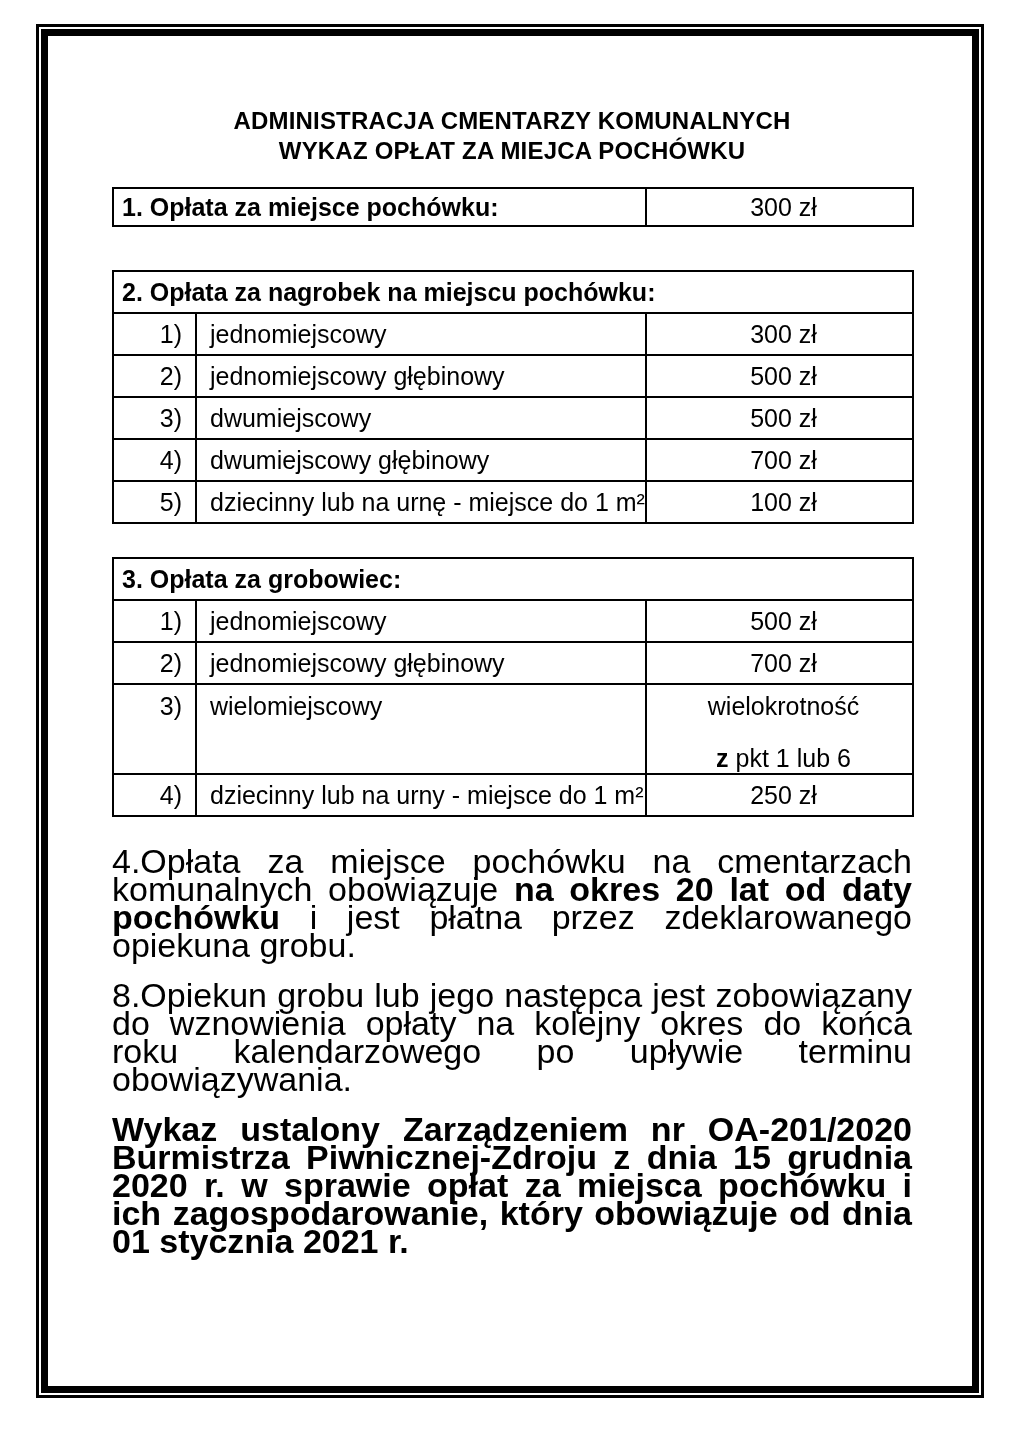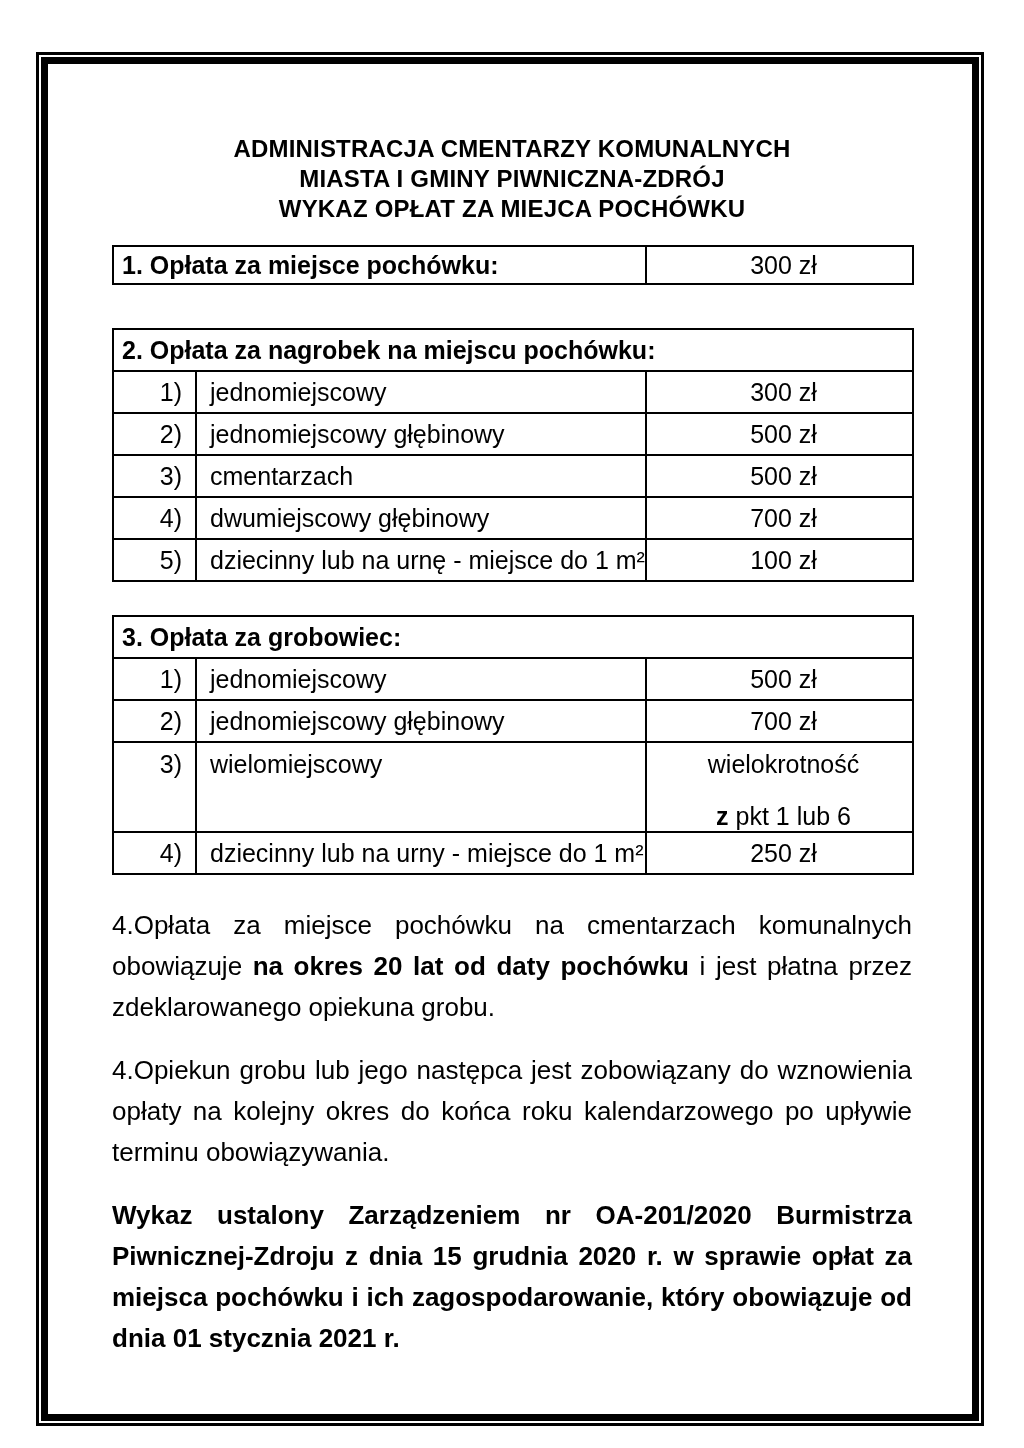--- a/index.html
+++ b/index.html
@@ -13,21 +13,21 @@
     position: relative;
     width: 1024px;
     height: 1448px;
     background: #ffffff;
     overflow: hidden;
   }
   
   .frame {
     position: absolute;
     left: 36px;
-    top: 52px;
+    top: 24px;
     width: 948px;
     height: 1374px;
     border: 3px solid #000000;
     padding: 2px;
   }
   .frame-inner {
     width: 100%;
     height: 100%;
     border: 7px solid #000000;
     padding: 70px 60px 0 64px;
@@ -81,38 +81,37 @@
   .row-tall .cell-label,
   .row-tall .cell-value {
     vertical-align: top;
     padding-top: 7px;
     height: 88px;
   }
   .value-line2 { margin-top: 23px; text-align: center; }
   .b { font-weight: bold; }
   .para {
     width: 800px;
-    font-size: 26px;
-    line-height: 41px;
+    font-size: 34px;
+    line-height: 28px;
     text-align: justify;
   }
   .para-4 { margin-top: 30px; }
   .para-5 { margin-top: 22px; }
   .para-6 { margin-top: 22px; font-weight: bold; }
 </style>
 </head>
 <body>
 
 <div class="page">
   <div class="frame">
     <div class="frame-inner">
 
       <div class="doc-title">
         <div>ADMINISTRACJA CMENTARZY KOMUNALNYCH</div>
-        <div>MIASTA I GMINY PIWNICZNA-ZDRÓJ</div>
         <div>WYKAZ OPŁAT ZA MIEJCA POCHÓWKU</div>
       </div>
 
       <table class="tbl-1">
         <colgroup>
             <col style="width:533px">
             <col style="width:267px">
           </colgroup>
         <tbody>
             <tr>
@@ -137,21 +136,21 @@
           <td class="cell-label">jednomiejscowy</td>
           <td class="cell-value">300 zł</td>
         </tr>
         <tr>
           <td class="cell-num">2)</td>
           <td class="cell-label">jednomiejscowy głębinowy</td>
           <td class="cell-value">500 zł</td>
         </tr>
         <tr>
           <td class="cell-num">3)</td>
-          <td class="cell-label">cmentarzach</td>
+          <td class="cell-label">dwumiejscowy</td>
           <td class="cell-value">500 zł</td>
         </tr>
         <tr>
           <td class="cell-num">4)</td>
           <td class="cell-label">dwumiejscowy głębinowy</td>
           <td class="cell-value">700 zł</td>
         </tr>
         <tr>
           <td class="cell-num">5)</td>
           <td class="cell-label">dziecinny lub na urnę - miejsce do 1 m²</td>
@@ -191,19 +190,19 @@
         <tr>
           <td class="cell-num">4)</td>
           <td class="cell-label">dziecinny lub na urny - miejsce do 1 m²</td>
           <td class="cell-value">250 zł</td>
         </tr>
       </tbody>
         </table>
 
       <p class="para para-4"><span>4.Opłata za miejsce pochówku na cmentarzach komunalnych obowiązuje </span><span class="b">na okres 20 lat od daty pochówku</span><span> i jest płatna przez zdeklarowanego opiekuna grobu.</span></p>
 
-      <p class="para para-5">4.Opiekun grobu lub jego następca jest zobowiązany do wznowienia opłaty na kolejny okres do końca roku kalendarzowego po upływie terminu obowiązywania.</p>
+      <p class="para para-5">8.Opiekun grobu lub jego następca jest zobowiązany do wznowienia opłaty na kolejny okres do końca roku kalendarzowego po upływie terminu obowiązywania.</p>
 
       <p class="para para-6">Wykaz ustalony Zarządzeniem nr OA-201/2020 Burmistrza Piwnicznej-Zdroju z dnia 15 grudnia 2020 r. w sprawie opłat za miejsca pochówku i ich zagospodarowanie, który obowiązuje od dnia 01 stycznia 2021 r.</p>
 
     </div>
   </div>
 </div>
 
 </body></html>

